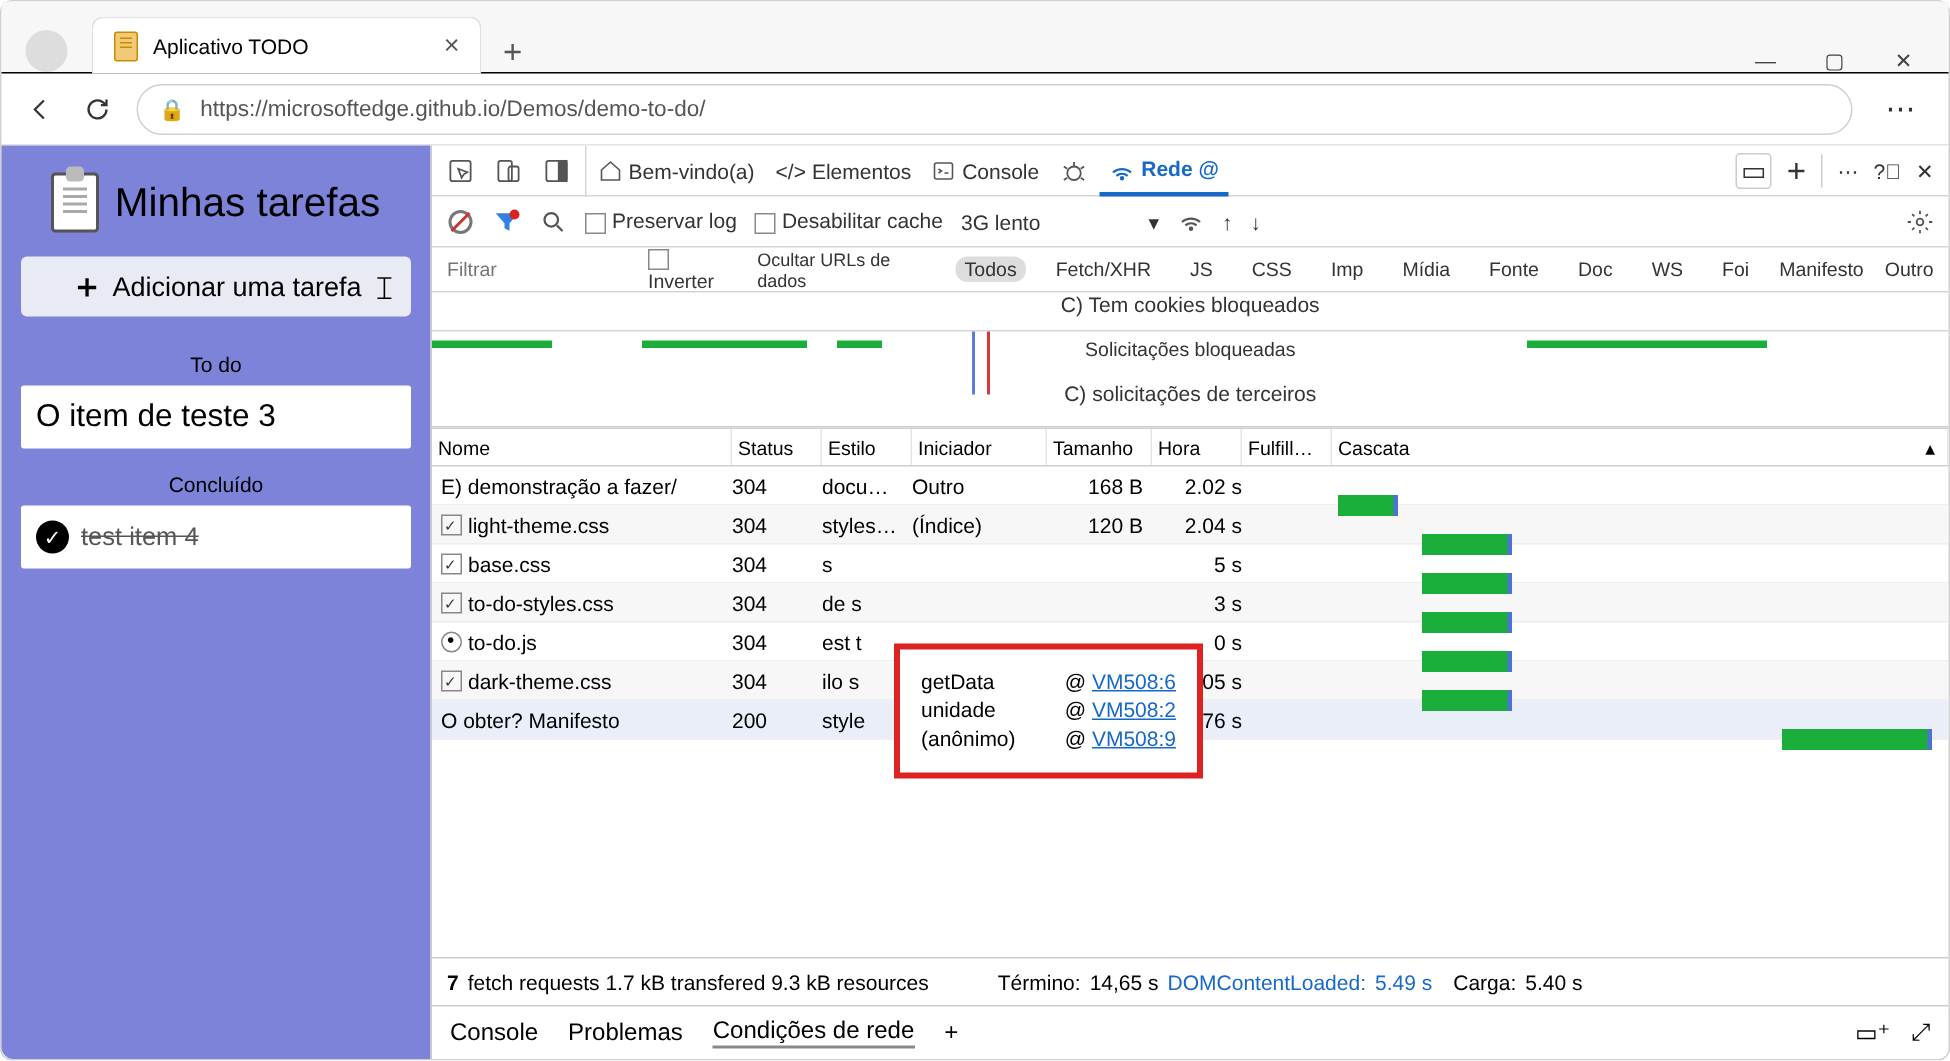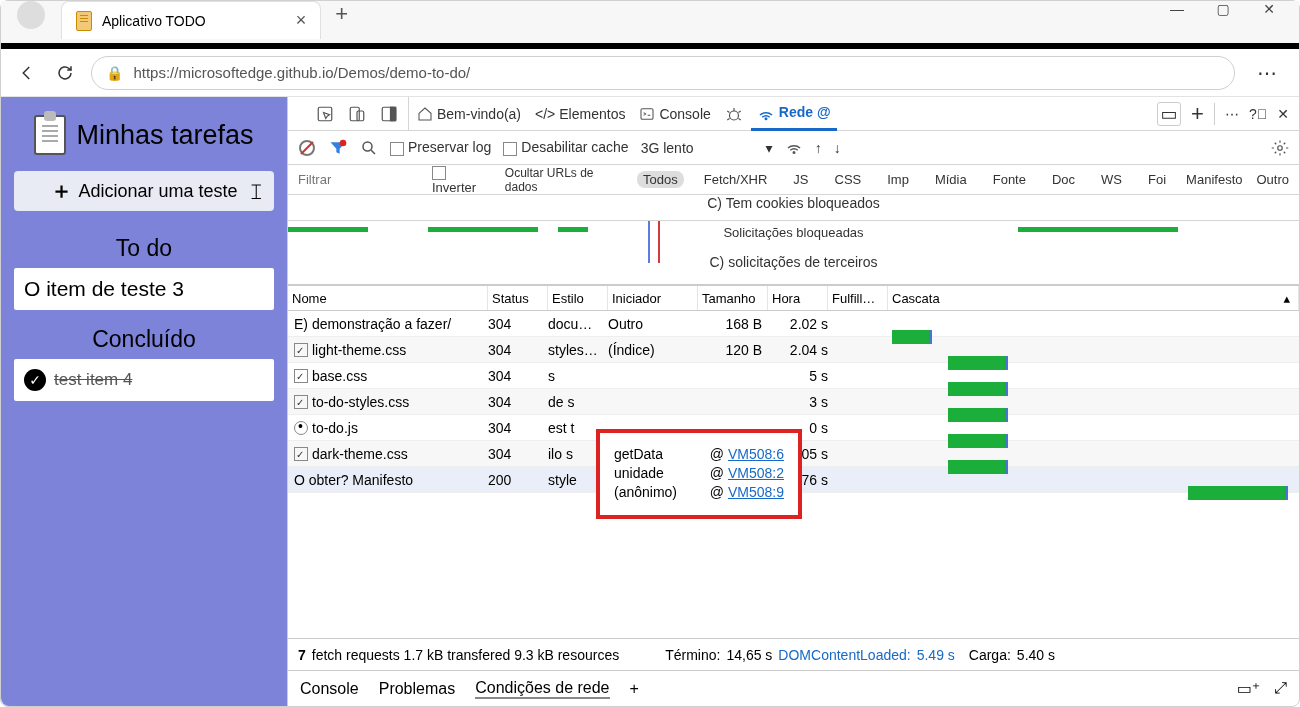--- a/index.html
+++ b/index.html
@@ -2,21 +2,21 @@
 <html><head>
 <meta charset="utf-8">
 <style>
   * { box-sizing: border-box; margin: 0; padding: 0; font-family: -apple-system, "Segoe UI", Arial, sans-serif; }
   html, body { width: 1300px; height: 707px; background: #fff; overflow: hidden; }
   .browser {
     width: 1300px; height: 707px; border: 1px solid #d0d0d0; border-radius: 8px;
     display: flex; flex-direction: column; background: #fff;
   }
   
-  .titlebar { height: 48px; display: flex; align-items: flex-start; background: #f7f7f7; border-bottom: 6px solid #000000; }
+  .titlebar { height: 48px; display: flex; align-items: flex-end; background: #f7f7f7; border-bottom: 1px solid #000000; }
   .avatar { width: 28px; height: 28px; border-radius: 50%; background: #ddd; margin: 0 16px; }
   .tab { display: flex; align-items: center; gap: 10px; height: 38px; padding: 0 14px; background: #fff; border: 1px solid #e0e0e0; border-bottom: none; border-radius: 8px 8px 0 0; margin-bottom: -1px; font-size: 14px; }
   .tab-icon { width: 16px; height: 20px; background: #f2c879; border: 1px solid #c98b00; border-radius: 2px; position: relative; }
   .tab-icon::before { content:""; position:absolute; top:3px; left:3px; right:3px; border-top:1px solid #c98b00; box-shadow:0 3px 0 #c98b00,0 6px 0 #c98b00; }
   .tab-close { font-size: 18px; color: #555; margin-left: 80px; }
   .newtab { margin-left: 14px; font-size: 22px; color: #555; }
   .win-controls { margin-left: auto; display: flex; gap: 18px; padding-right: 16px; color: #444; font-size: 14px; }
   .win-btn { width: 28px; text-align: center; }
   
   .urlrow { height: 48px; display: flex; align-items: center; gap: 14px; padding: 0 14px; border-bottom: 1px solid #e3e3e3; }
@@ -27,29 +27,29 @@
   
   .content { flex: 1; display: flex; min-height: 0; }
   
   .app { width: 286px; background: #7c83d9; display: flex; flex-direction: column; align-items: center; padding: 8px; border-radius: 0 0 0 8px; }
   .app-title { display: flex; align-items: center; gap: 10px; font-size: 27px; color: #000; margin: 10px 0 16px; }
   .clipboard-icon { width: 32px; height: 40px; background: #fff; border: 2px solid #555; border-radius: 3px; position: relative; }
   .clipboard-icon::before { content:""; position:absolute; top:-6px; left:8px; right:8px; height:10px; background:#bbb; border-radius:3px; }
   .clipboard-icon::after { content:""; position:absolute; top:8px; left:6px; right:6px; border-top:2px solid #aaa; box-shadow:0 5px 0 #aaa,0 10px 0 #aaa,0 15px 0 #aaa; }
   .add-btn { background: #e8eaf4; border: none; width: 260px; height: 40px; border-radius: 4px; font-size: 18px; display: flex; align-items: center; justify-content: center; gap: 6px; margin-bottom: 14px; position: relative; }
   .add-btn .cursor { position:absolute; right:10px; top:8px; font-size:22px; }
-  .section-label { font-size: 23px; color: #000; margin: 10px 0 6px; }
+  .section-label { font-size: 14px; color: #000; margin: 10px 0 6px; }
   .todo-item { background: #fff; width: 260px; height: 42px; border-radius: 2px; margin-bottom: 6px; display: flex; align-items: center; padding: 0 10px; font-size: 21px; }
   .done-item { background: #fff; width: 260px; height: 42px; border-radius: 2px; display: flex; align-items: center; gap: 8px; padding: 0 10px; font-size: 17px; }
   .done-item .check { width: 22px; height: 22px; border-radius: 50%; background: #000; color: #fff; display: flex; align-items: center; justify-content: center; font-size: 14px; }
   .done-item span.text { text-decoration: line-through; color: #555; }
   
   .devtools { flex: 1; display: flex; flex-direction: column; min-width: 0; border-left: 1px solid #ccc; }
   .dt-row { display: flex; align-items: center; border-bottom: 1px solid #d5d5d5; font-size: 14px; color: #333; }
-  .dt-tabs { height: 34px; gap: 2px; padding-left: 22px; }
+  .dt-tabs { height: 34px; gap: 2px; padding-left: 4px; }
   .dtbtn { padding: 0 6px; height: 34px; display: flex; align-items: center; gap: 4px; }
   .dtbtn.sep { border-right: 1px solid #d5d5d5; padding-right: 10px; }
   .tab-active { color: #1769c8; border-bottom: 3px solid #1769c8; font-weight: 600; }
   .dt-right { margin-left: auto; display: flex; align-items: center; gap: 10px; padding-right: 10px; }
   .plus-tab { width:24px; height:24px; display:flex; align-items:center; justify-content:center; border:1px solid #ccc; border-radius:3px; font-size:18px; }
   .dt-toolbar { height: 34px; padding: 0 10px; gap: 12px; }
   .funnel { color:#3280e3; }
   .cb { width:14px; height:14px; border:1px solid #888; display:inline-block; margin-right:4px; vertical-align:middle; }
   .dt-filter-row { height: 30px; padding: 0 10px; gap: 14px; font-size: 13px; }
   .pill { padding: 1px 6px; border-radius: 8px; }
@@ -132,21 +132,21 @@
 
   <div class="content">
 
     <div class="app">
       <div class="app-title">
         <span class="clipboard-icon"></span>
         <span>Minhas tarefas</span>
       </div>
       <button class="add-btn">
         <b style="font-size:22px">＋</b>
-          <span>Adicionar uma teste</span>
+          <span>Adicionar uma tarefa</span>
         <span class="cursor">𝙸</span>
       </button>
       <div class="section-label">To do</div>
       <div class="todo-item">O item de teste 3</div>
       <div class="section-label">Concluído</div>
       <div class="done-item">
         <span class="check">✓</span>
         <span class="text">test item 4</span>
       </div>
     </div>

